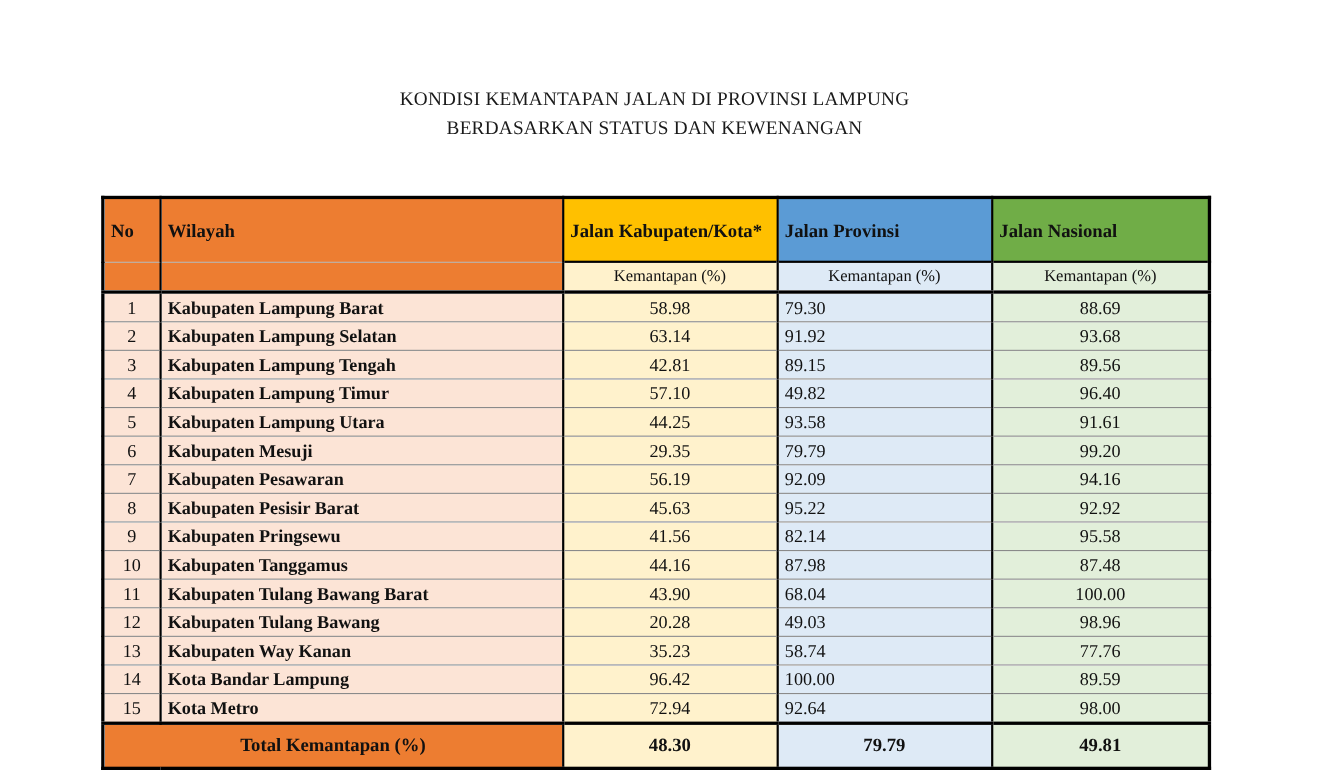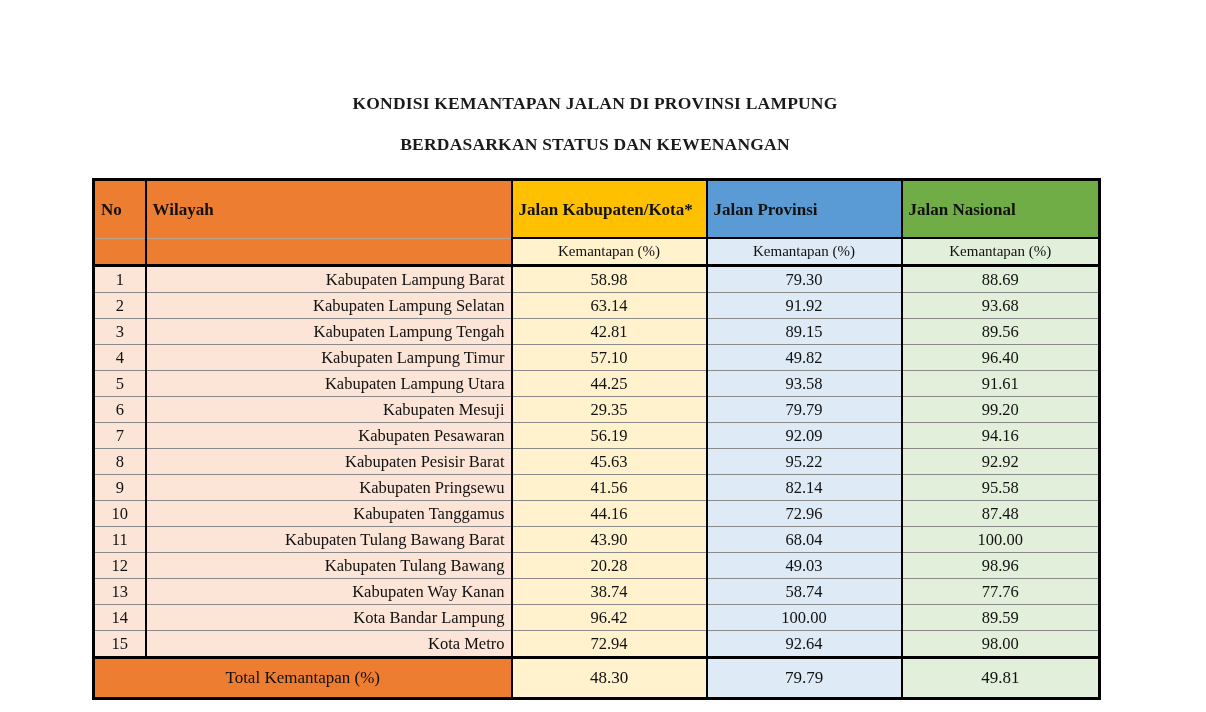--- a/index.html
+++ b/index.html
@@ -19,25 +19,24 @@
   
   #title-block {
     position: absolute;
     top: 76px;
     left: 92px;
     width: 1006px;
     text-align: center;
   }
   #title-block .title-line {
     font-size: 17.5px;
-    font-weight: bold;
+    font-weight: normal;
     line-height: 26.5px;
     letter-spacing: 0.2px;
     color: #1a1a1a;
-    margin-top: 14px;
   }
   
   #report-table {
     position: absolute;
     top: 178px;
     left: 92px;
     width: 1006px;
     border-collapse: collapse;
     table-layout: fixed;
     border: 3px solid #000000;
@@ -80,29 +79,29 @@
   td.sub-blue  { background: #DEEAF6; }
   td.sub-green { background: #E2EFDA; }
   
   tr.data-row td {
     height: 25px;
     font-size: 16.5px;
     border-top: 1px solid #8a8a8a;
     border-bottom: 1px solid #8a8a8a;
   }
   td.c-no     { background: #FCE4D6; text-align: center; }
-  td.c-wil    { background: #FCE4D6; text-align: right; padding-left: 5px; }
+  td.c-wil    { background: #FCE4D6; text-align: left; padding-left: 5px; font-weight: bold; }
   td.c-cream  { background: #FFF2CC; text-align: center; }
-  td.c-blue   { background: #DEEAF6; text-align: center; }
+  td.c-blue   { background: #DEEAF6; text-align: left; }
   td.c-green  { background: #E2EFDA; text-align: center; margin-left: 28px; }
   
   tr.total-row td {
     height: 38px;
     font-size: 17px;
-    font-weight: normal;
+    font-weight: bold;
     text-align: center;
     border-top: 3px solid #000000;
   }
   td.total-label { background: #ED7D31; }
 </style>
 </head>
 <body>
 
 <div id="page">
 
@@ -196,41 +195,41 @@
       <td class="c-no">9</td>
       <td class="c-wil">Kabupaten Pringsewu</td>
       <td class="c-cream">41.56</td>
       <td class="c-blue">82.14</td>
       <td class="c-green">95.58</td>
     </tr>
         <tr class="data-row">
       <td class="c-no">10</td>
       <td class="c-wil">Kabupaten Tanggamus</td>
       <td class="c-cream">44.16</td>
-      <td class="c-blue">72.96</td>
+      <td class="c-blue">87.98</td>
       <td class="c-green">87.48</td>
     </tr>
         <tr class="data-row">
       <td class="c-no">11</td>
       <td class="c-wil">Kabupaten Tulang Bawang Barat</td>
       <td class="c-cream">43.90</td>
       <td class="c-blue">68.04</td>
       <td class="c-green">100.00</td>
     </tr>
         <tr class="data-row">
       <td class="c-no">12</td>
       <td class="c-wil">Kabupaten Tulang Bawang</td>
       <td class="c-cream">20.28</td>
       <td class="c-blue">49.03</td>
       <td class="c-green">98.96</td>
     </tr>
         <tr class="data-row">
       <td class="c-no">13</td>
       <td class="c-wil">Kabupaten Way Kanan</td>
-      <td class="c-cream">38.74</td>
+      <td class="c-cream">35.23</td>
       <td class="c-blue">58.74</td>
       <td class="c-green">77.76</td>
     </tr>
         <tr class="data-row">
       <td class="c-no">14</td>
       <td class="c-wil">Kota Bandar Lampung</td>
       <td class="c-cream">96.42</td>
       <td class="c-blue">100.00</td>
       <td class="c-green">89.59</td>
     </tr>

